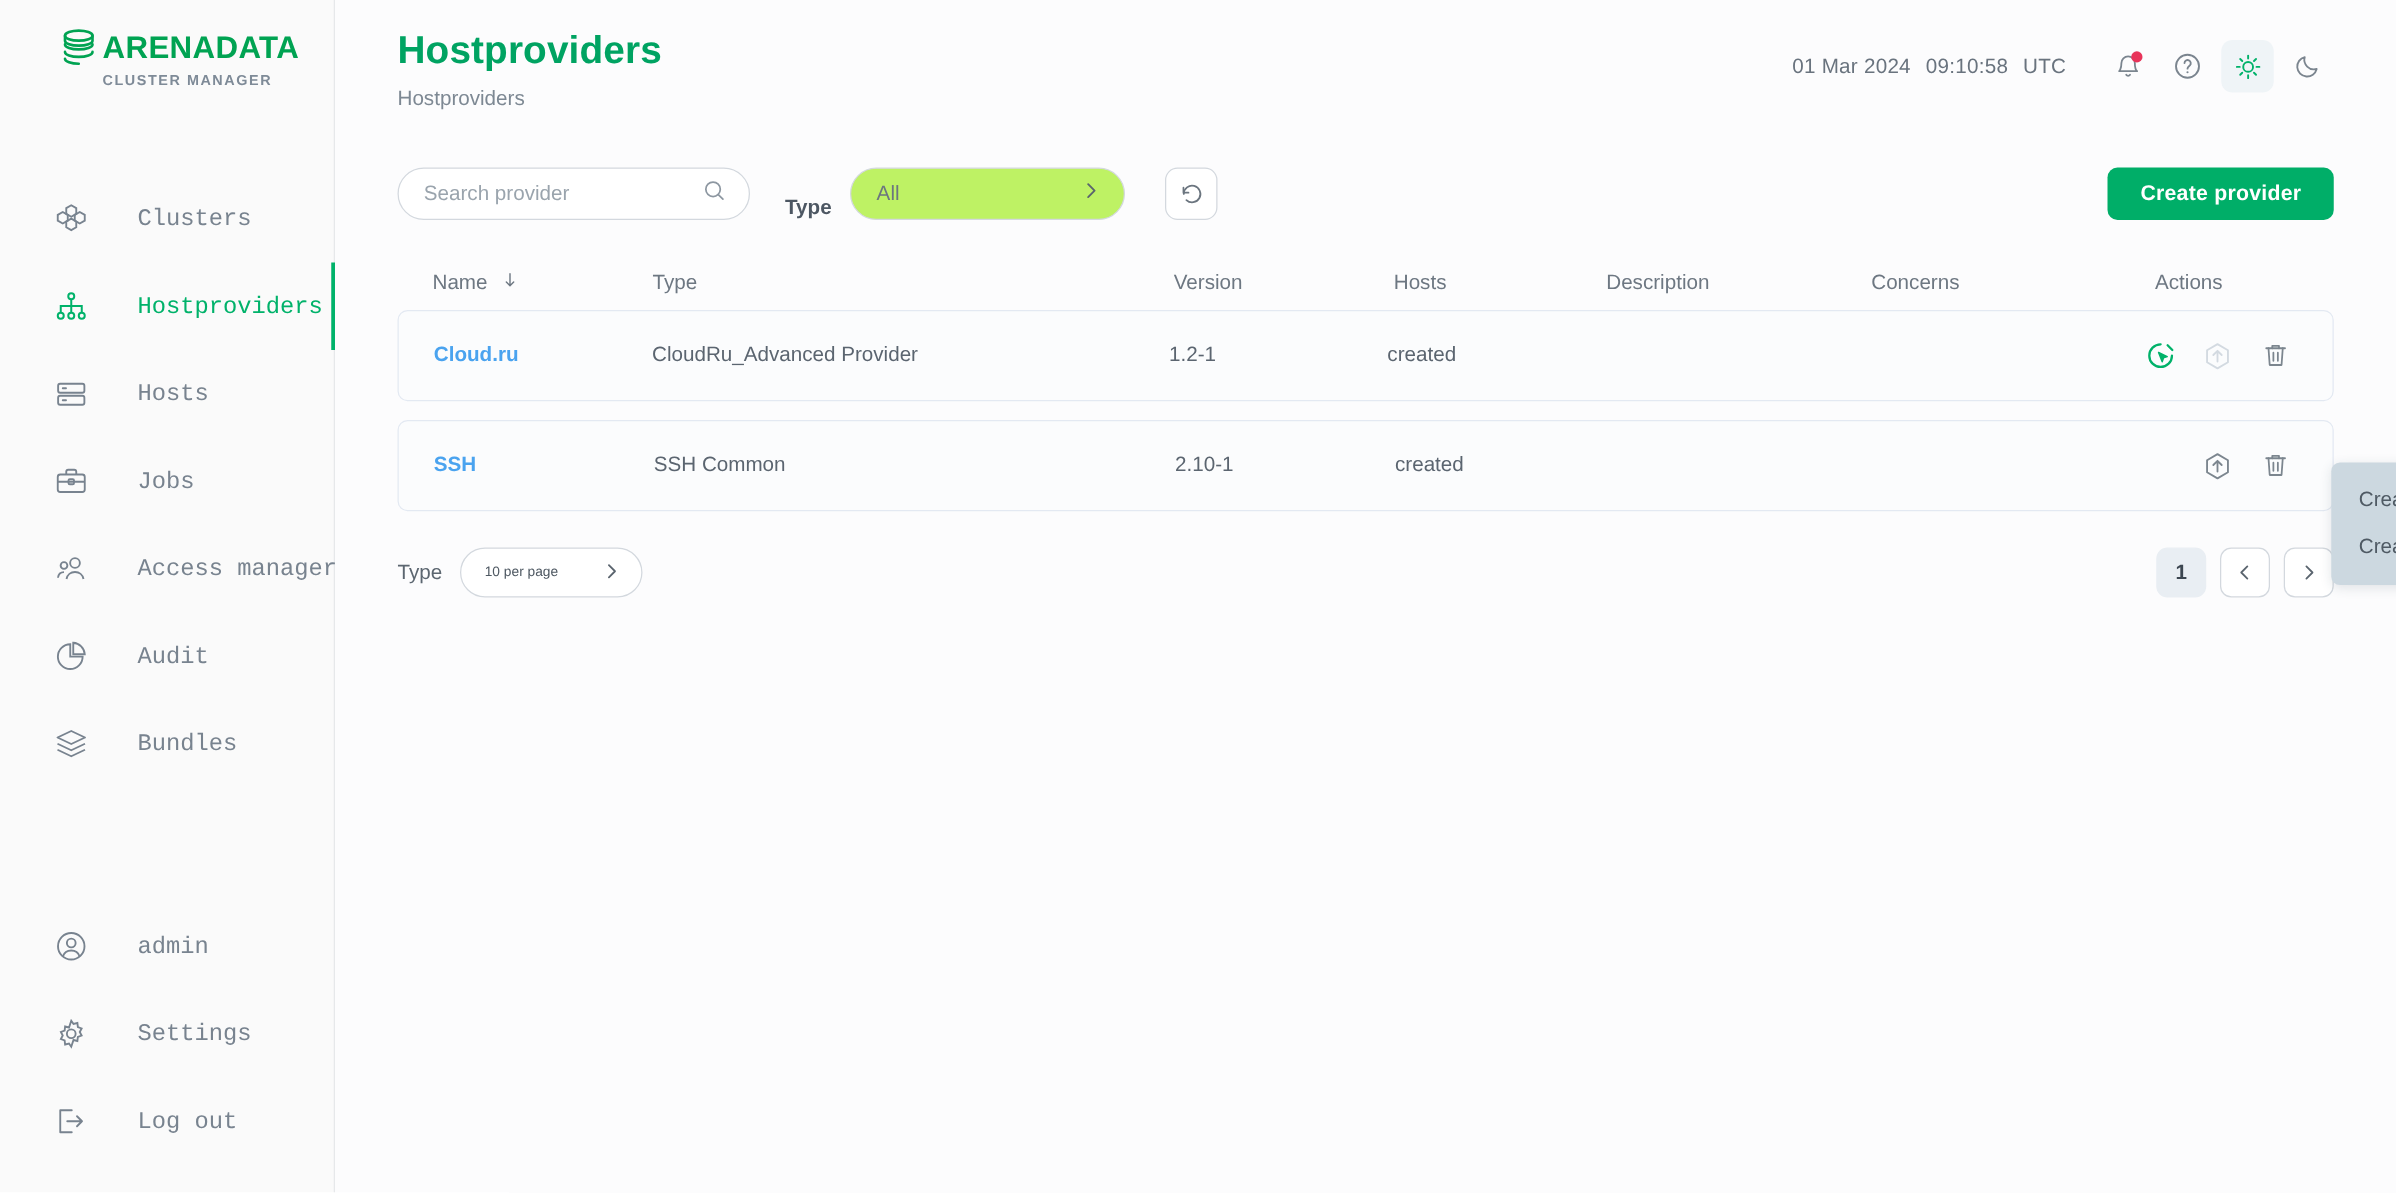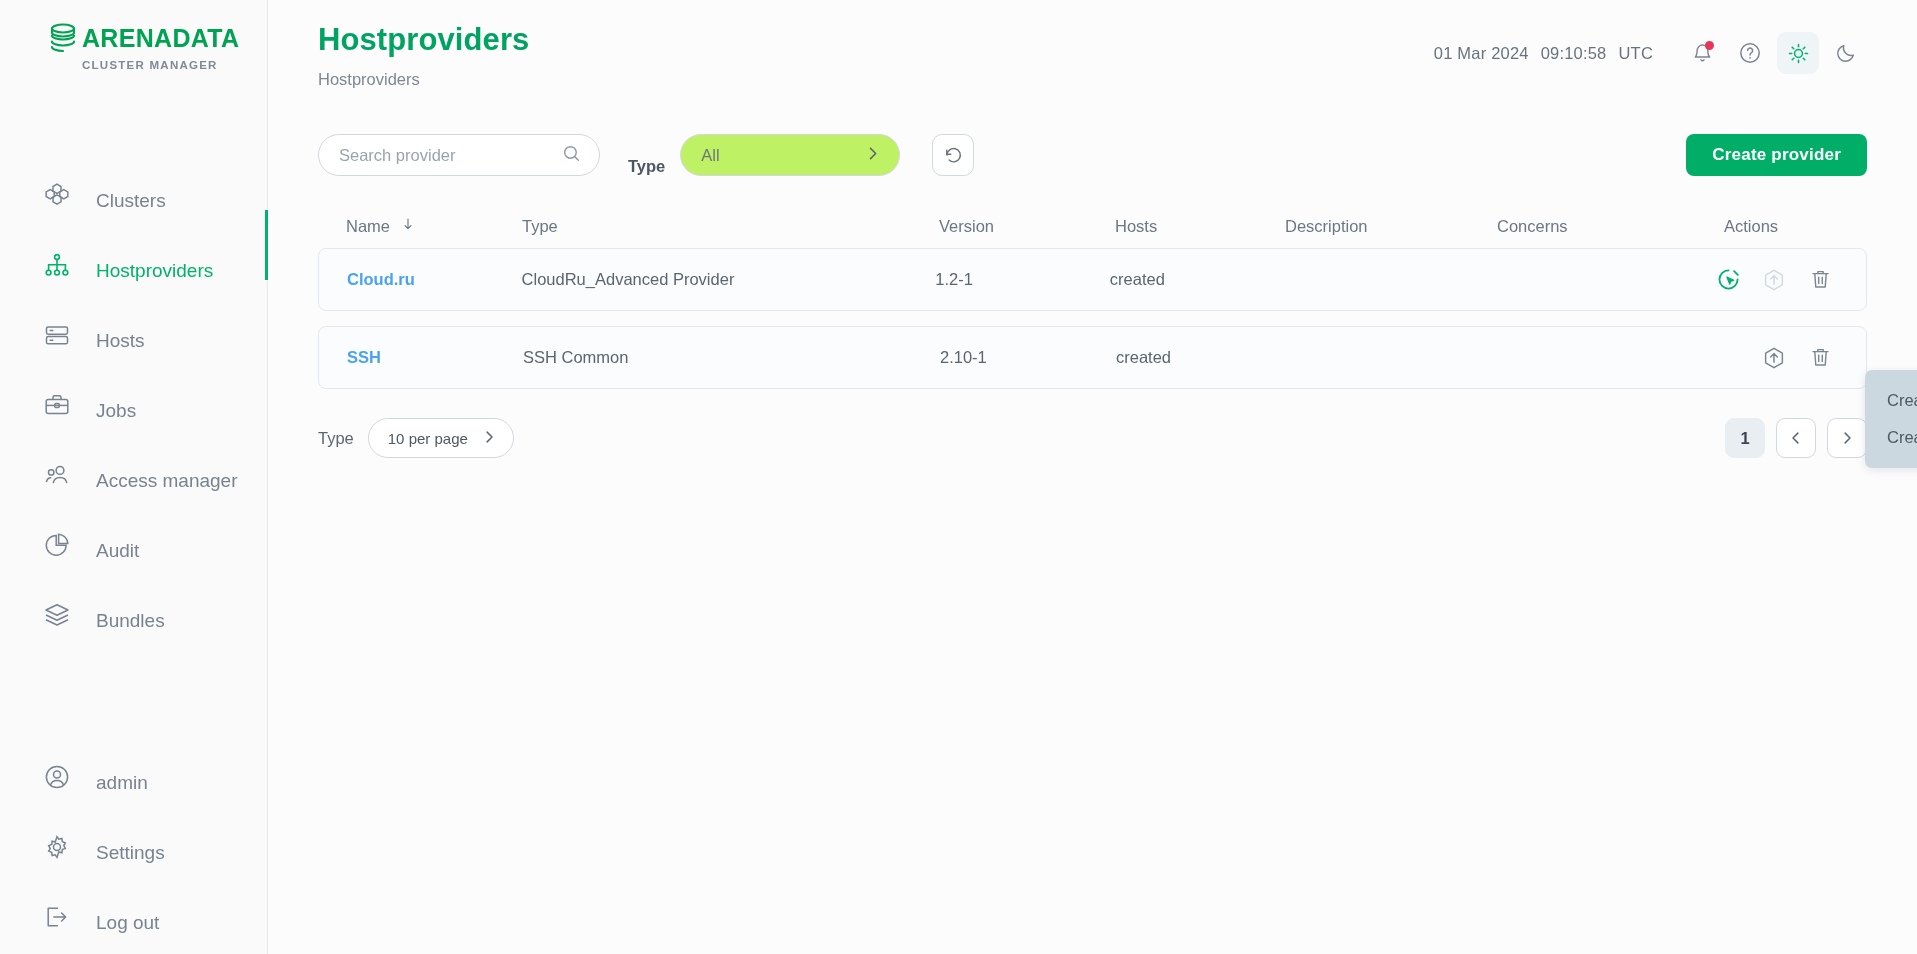--- a/index.html
+++ b/index.html
@@ -51,28 +51,29 @@
     letter-spacing: 1.25px;
     margin-top: 4px;
     margin-left: 36px;
   }
 
   .nav-main { margin-top: 48px; display: flex; flex-direction: column; }
   .nav-bottom { margin-top: auto; padding-bottom: 22px; display: flex; flex-direction: column; }
 
   .nav-item {
     display: flex;
-    align-items: flex-end;
+    align-items: center;
     height: 70px;
     padding-left: 42px;
-    gap: 24px;
+    gap: 38px;
     cursor: pointer;
     position: relative;
     color: #78838f;
     text-decoration: none;
+    font-family: Liberation Mono, monospace;
   }
   .nav-item .ico {
     width: 30px; height: 30px;
     display: flex; align-items: center; justify-content: center;
     flex-shrink: 0;
   }
   .nav-item .lbl { font-size: 19px; line-height: 1; white-space: nowrap; }
   .nav-item.active { color: #00b26a; }
   .nav-item.active::after {
     content: "";
@@ -234,21 +235,21 @@
   .col-type    { width: 417px; }
   .col-version { width: 176px; }
   .col-state   { width: 170px; }
   .col-desc    { width: 212px; }
   .col-conc    { width: 227px; }
   .col-act     { flex: 1; display: flex; justify-content: flex-start; }
 
   .row {
     display: flex;
     align-items: center;
-    height: 63px;
+    height: 73px;
     padding: 0 28px;
     background: #fbfcfd;
     border: 1px solid #e3e9f2;
     border-radius: 8px;
     margin-bottom: 15px;
     font-size: 16.5px;
     color: #5b6570;
   }
   .row .link {
     color: #4aa3ef;
@@ -282,21 +283,21 @@
     align-items: center;
   }
   .show-lbl { font-size: 16.5px; color: #5c6670; margin-right: 14px; }
   .perpage {
     width: 146px; height: 40px;
     border: 1px solid #d3d8de;
     border-radius: 20px;
     display: flex; align-items: center; justify-content: space-between;
     padding: 0 15px 0 19px;
     background: #fff;
-    font-size: 15px; color: #4e5862;
+    font-size: 11px; color: #4e5862;
     cursor: pointer;
   }
   .pager { margin-left: auto; display: flex; align-items: center; gap: 11px; }
   .pg {
     width: 40px; height: 40px;
     border-radius: 9px;
     border: 1px solid #d3d8de;
     background: #fff;
     display: flex; align-items: center; justify-content: center;
     font-size: 16.5px; color: #4e5862;

